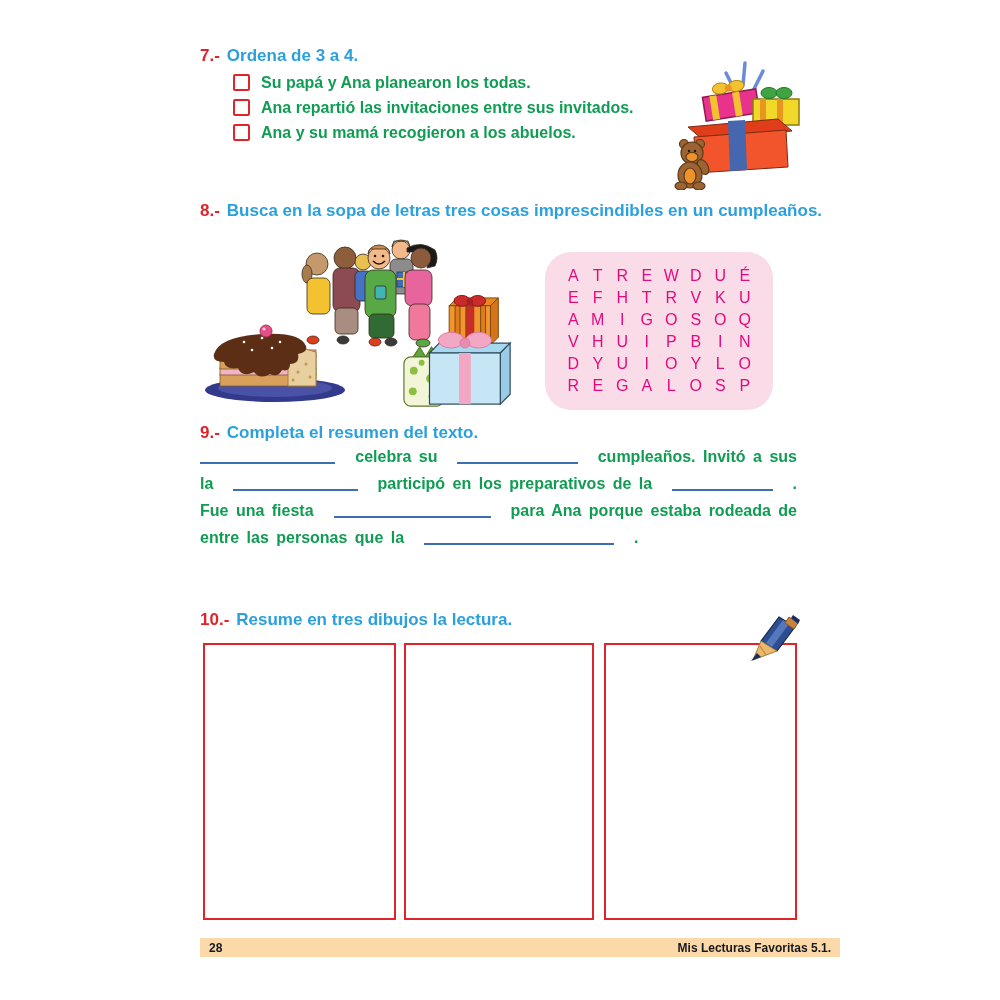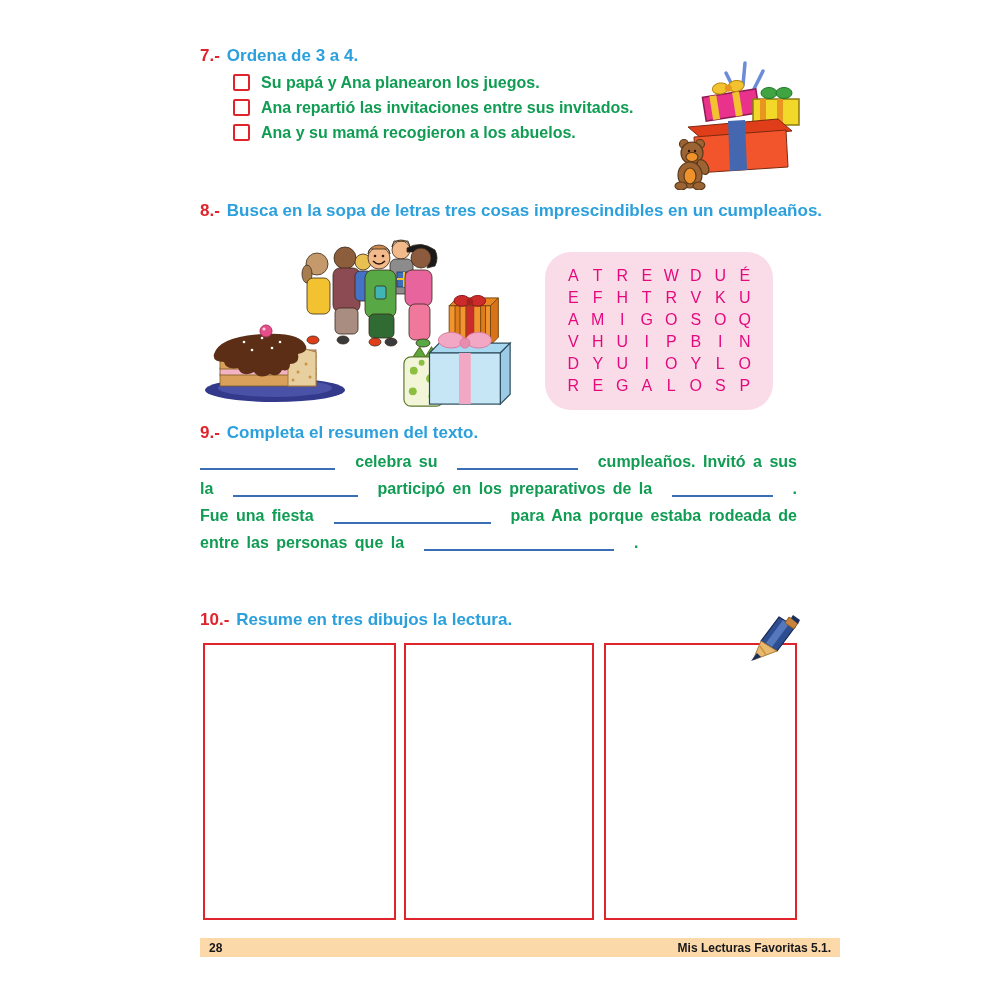--- a/index.html
+++ b/index.html
@@ -24,21 +24,21 @@
 
   
   .ws{position:absolute;left:545px;top:252px;width:228px;height:158px;background:var(--pinkbg);
     border-radius:26px;display:grid;grid-template-columns:repeat(8,1fr);
     align-content:space-evenly;justify-items:center;padding:10px 16px;}
   .ws-cell{color:var(--magenta);font-size:16px;line-height:1;}
 
   
   .resumen{position:absolute;left:200px;top:448px;width:597px;color:var(--green);
     font-size:16px;font-weight:bold;word-spacing:3px;}
-  .fline{display:flex;align-items:center;height:27px;gap:20px;}
+  .fline{display:flex;align-items:flex-start;height:27px;gap:20px;}
   .fline .txt{white-space:nowrap;}
   .blank{border-bottom:2.5px solid var(--blankblue);height:16px;}
   .grow{flex:1 1 auto;min-width:60px;}
 
   
   .draw-box{position:absolute;top:643px;height:277px;border:2.5px solid var(--red);background:#fff;}
   .db1{left:203px;width:193px;} .db2{left:404px;width:190px;} .db3{left:604px;width:193px;}
 
   .illus{position:absolute;}
 
@@ -51,21 +51,21 @@
 
 <div class="page">
 
   <div class="sec-title" style="left:200px;top:46px;">
     <span class="num">7.-</span>
     <span class="t">Ordena de 3 a 4.</span>
   </div>
   <div class="items">
     <div class="item">
       <span class="checkbox"></span>
-      <span class="item-label">Su papá y Ana planearon los juegos.</span>
+      <span class="item-label">Su papá y Ana planearon los todas.</span>
     </div>
     <div class="item">
       <span class="checkbox"></span>
       <span class="item-label">Ana repartió las invitaciones entre sus invitados.</span>
     </div>
     <div class="item">
       <span class="checkbox"></span>
       <span class="item-label">Ana y su mamá recogieron a los abuelos.</span>
     </div>
   </div>

